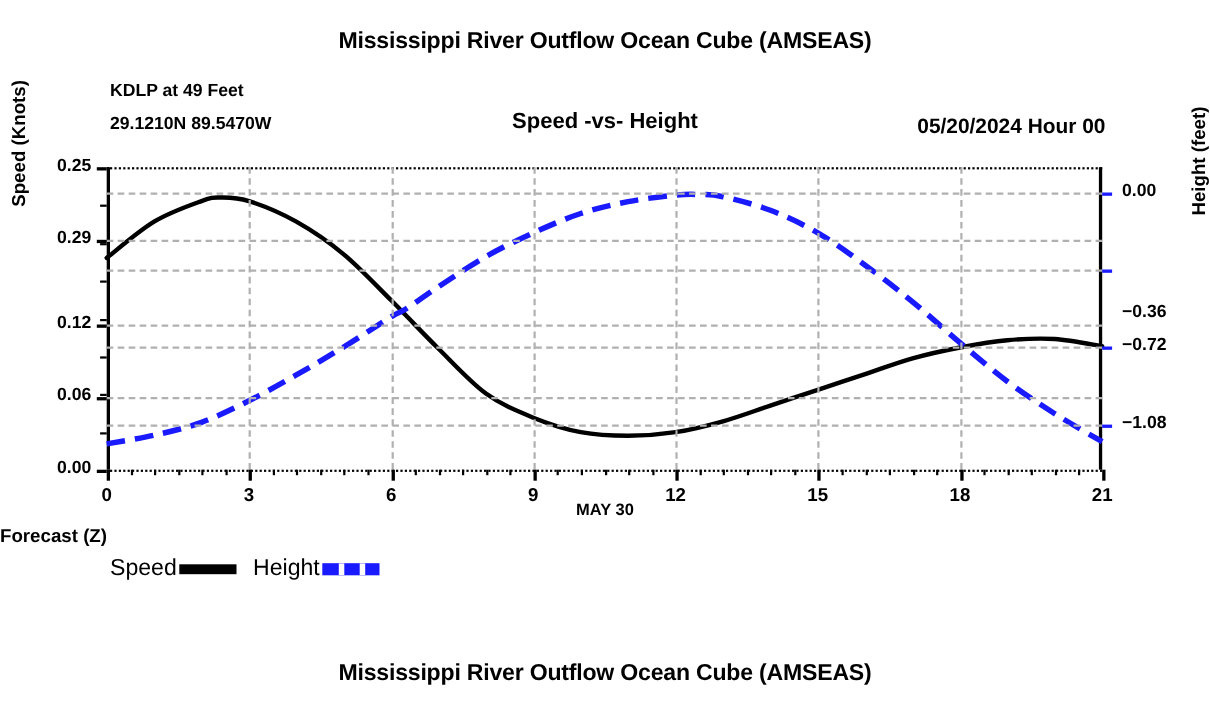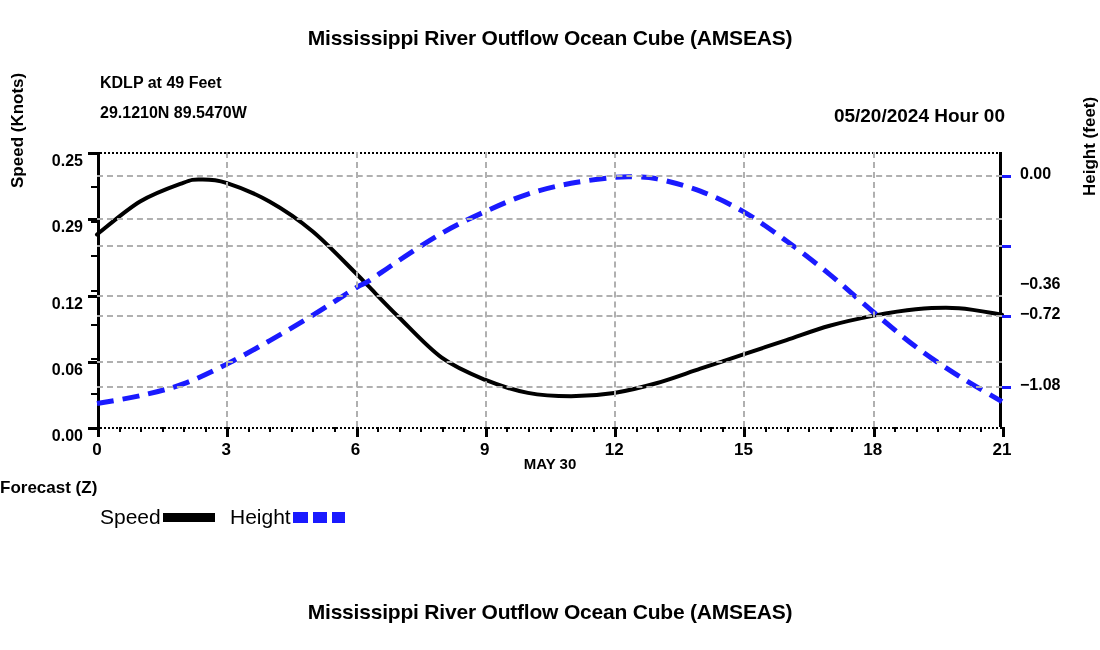--- a/index.html
+++ b/index.html
@@ -66,21 +66,20 @@
   }
   .tick-right.blue{border-top:3px solid #1a1aff;}
   .tick-bottom{
     position:absolute;top:275px;width:0;height:10px;border-left:3px solid #000;
   }
   .tick-bottom.minor{height:5px;border-left:2px solid #000;}
 
   .ylabel-left{
     position:absolute;text-align:right;width:70px;font-size:16px;font-weight:bold;
     transform:translateY(-10px);
-    margin-top:10px;
   }
   .ylabel-right{
     position:absolute;text-align:left;width:80px;font-size:16px;font-weight:bold;
     transform:translateY(-10px);
   }
   .xlabel{
     position:absolute;top:288px;width:40px;margin-left:-20px;text-align:center;
     font-size:17px;font-weight:bold;
   }
 
@@ -119,20 +118,21 @@
 </style>
 </head>
 <body>
 
 <div class="stage">
 
   <div class="title-main">Mississippi River Outflow Ocean Cube (AMSEAS)</div>
 
   <div class="station-line1">KDLP at 49 Feet</div>
   <div class="station-line2">29.1210N  89.5470W</div>
+  <div class="subtitle">Speed -vs- Height</div>
   <div class="stamp">05/20/2024 Hour 00</div>
 
   <div class="axis-title-y-left">Speed (Knots)</div>
   <div class="axis-title-y-right">Height (feet)</div>
 
   <div class="plot" id="plot">
     <div class="frame"></div>
     <div class="axis-top"></div>
     <div class="axis-bottom"></div>
     <svg class="curves" id="curves" viewBox="0 0 905 275" preserveAspectRatio="none">

